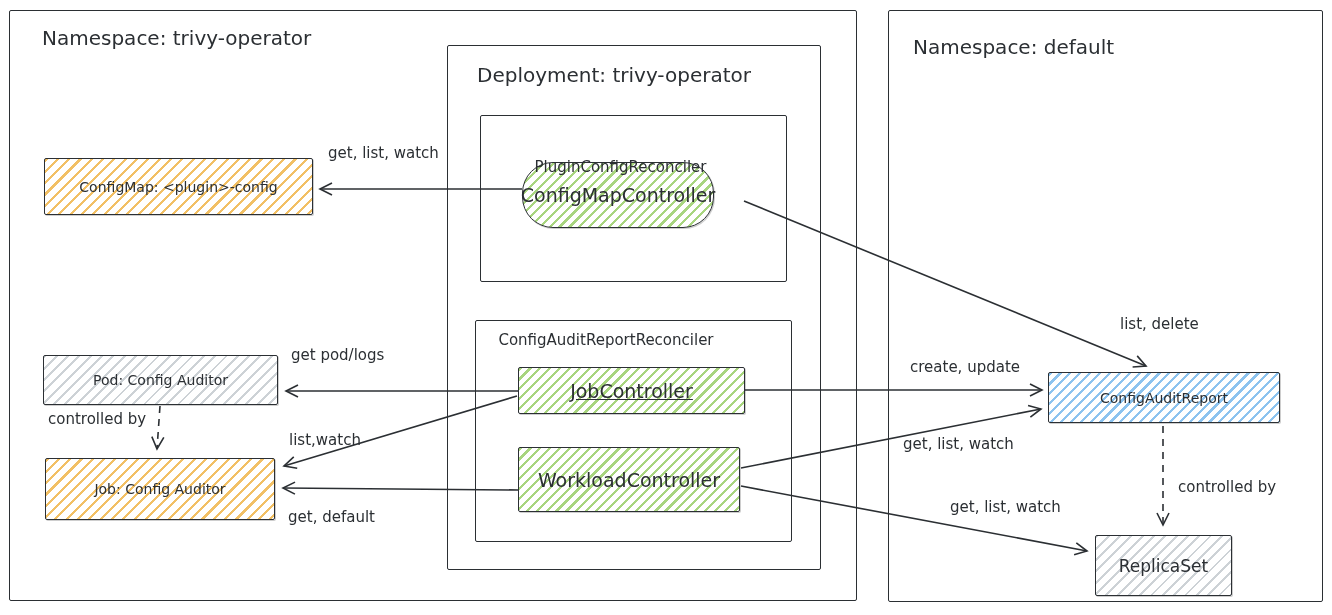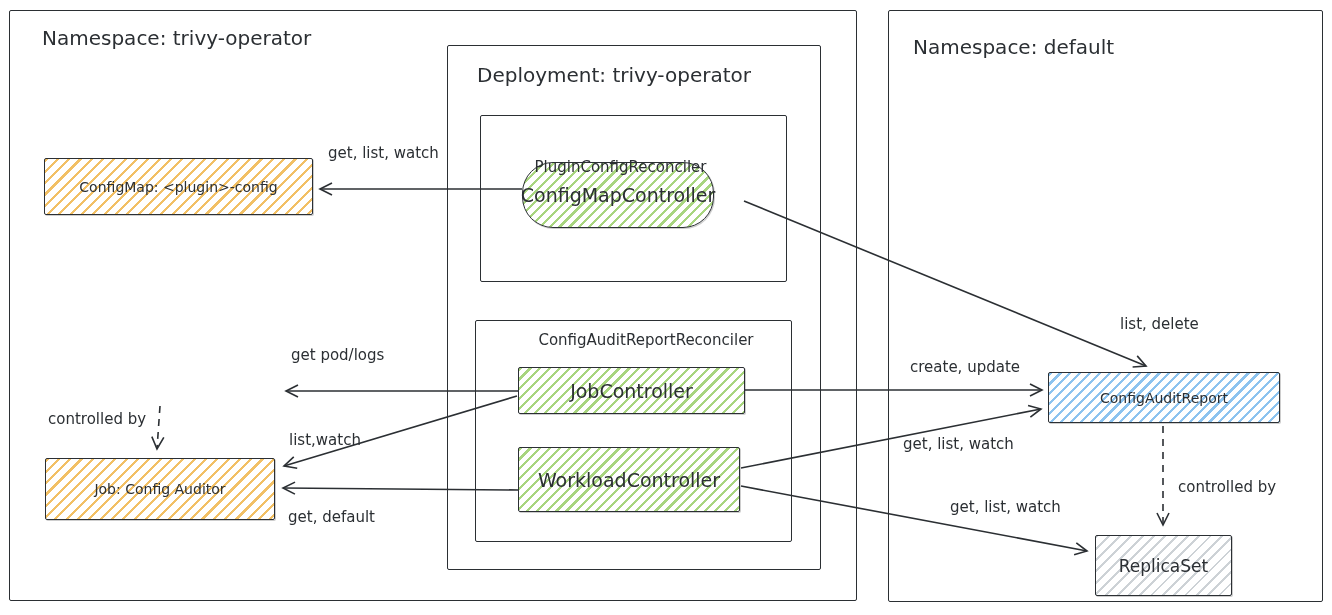--- a/index.html
+++ b/index.html
@@ -80,27 +80,28 @@
   <div class="frame" style="left:9px; top:10px; width:848px; height:591px;"></div>
   <div class="frame" style="left:888px; top:10px; width:435px; height:592px;"></div>
   <div class="frame" style="left:447px; top:45px; width:374px; height:525px;"></div>
   <div class="frame" style="left:480px; top:115px; width:307px; height:167px;"></div>
   <div class="frame" style="left:475px; top:320px; width:317px; height:222px;"></div>
 
   <div class="frame-title" style="left:42px; top:26px;">Namespace: trivy-operator</div>
   <div class="frame-title" style="left:913px; top:35px;">Namespace: default</div>
   <div class="frame-title" style="left:477px; top:63px;">Deployment: trivy-operator</div>
   <div class="rec-title" style="left:480px; top:124px; width:281px;margin-top:34px;">PluginConfigReconciler</div>
-  <div class="rec-title" style="left:475px; top:331px; width:262px;margin-left:40px;">ConfigAuditReportReconciler</div>
+  <div class="rec-title" style="left:475px; top:331px; width:262px;">ConfigAuditReportReconciler</div>
 
   <div class="box ctrl h-green" style="left:522px; top:162px; width:192px; height:66px;border-radius:31px;">ConfigMapController</div>
-  <div class="box ctrl h-green" style="left:518px; top:367px; width:227px; height:47px;">JobController</div>
+  <div class="box ctrl h-green" style="left:518px; top:367px; width:227px; height:47px;text-decoration:underline;">JobController</div>
   <div class="box ctrl h-green" style="left:518px; top:447px; width:222px; height:65px;">WorkloadController</div>
 
   <div class="box h-orange" style="left:44px; top:158px; width:269px; height:57px;">ConfigMap: &lt;plugin&gt;-config</div>
+  <div class="box h-gray" style="left:43px; top:355px; width:235px; height:50px;">Pod: Config Auditor</div>
   <div class="box h-orange" style="left:45px; top:458px; width:230px; height:62px;">Job: Config Auditor</div>
   <div class="box h-blue" style="left:1048px; top:372px; width:232px; height:51px;">ConfigAuditReport</div>
   <div class="box h-gray" style="left:1095px; top:535px; width:137px; height:61px; font-size:17px;">ReplicaSet</div>
 
   <svg id="arrow-layer" viewBox="0 0 1332 615" xmlns="http://www.w3.org/2000/svg">
     <defs>
       <marker id="arrow" markerUnits="userSpaceOnUse" markerWidth="16" markerHeight="16" refX="13" refY="7" orient="auto">
         <path d="M1,1 L13,7 L1,13" fill="none" stroke="#2b2f33" stroke-width="1.6"></path>
       </marker>
     </defs>

